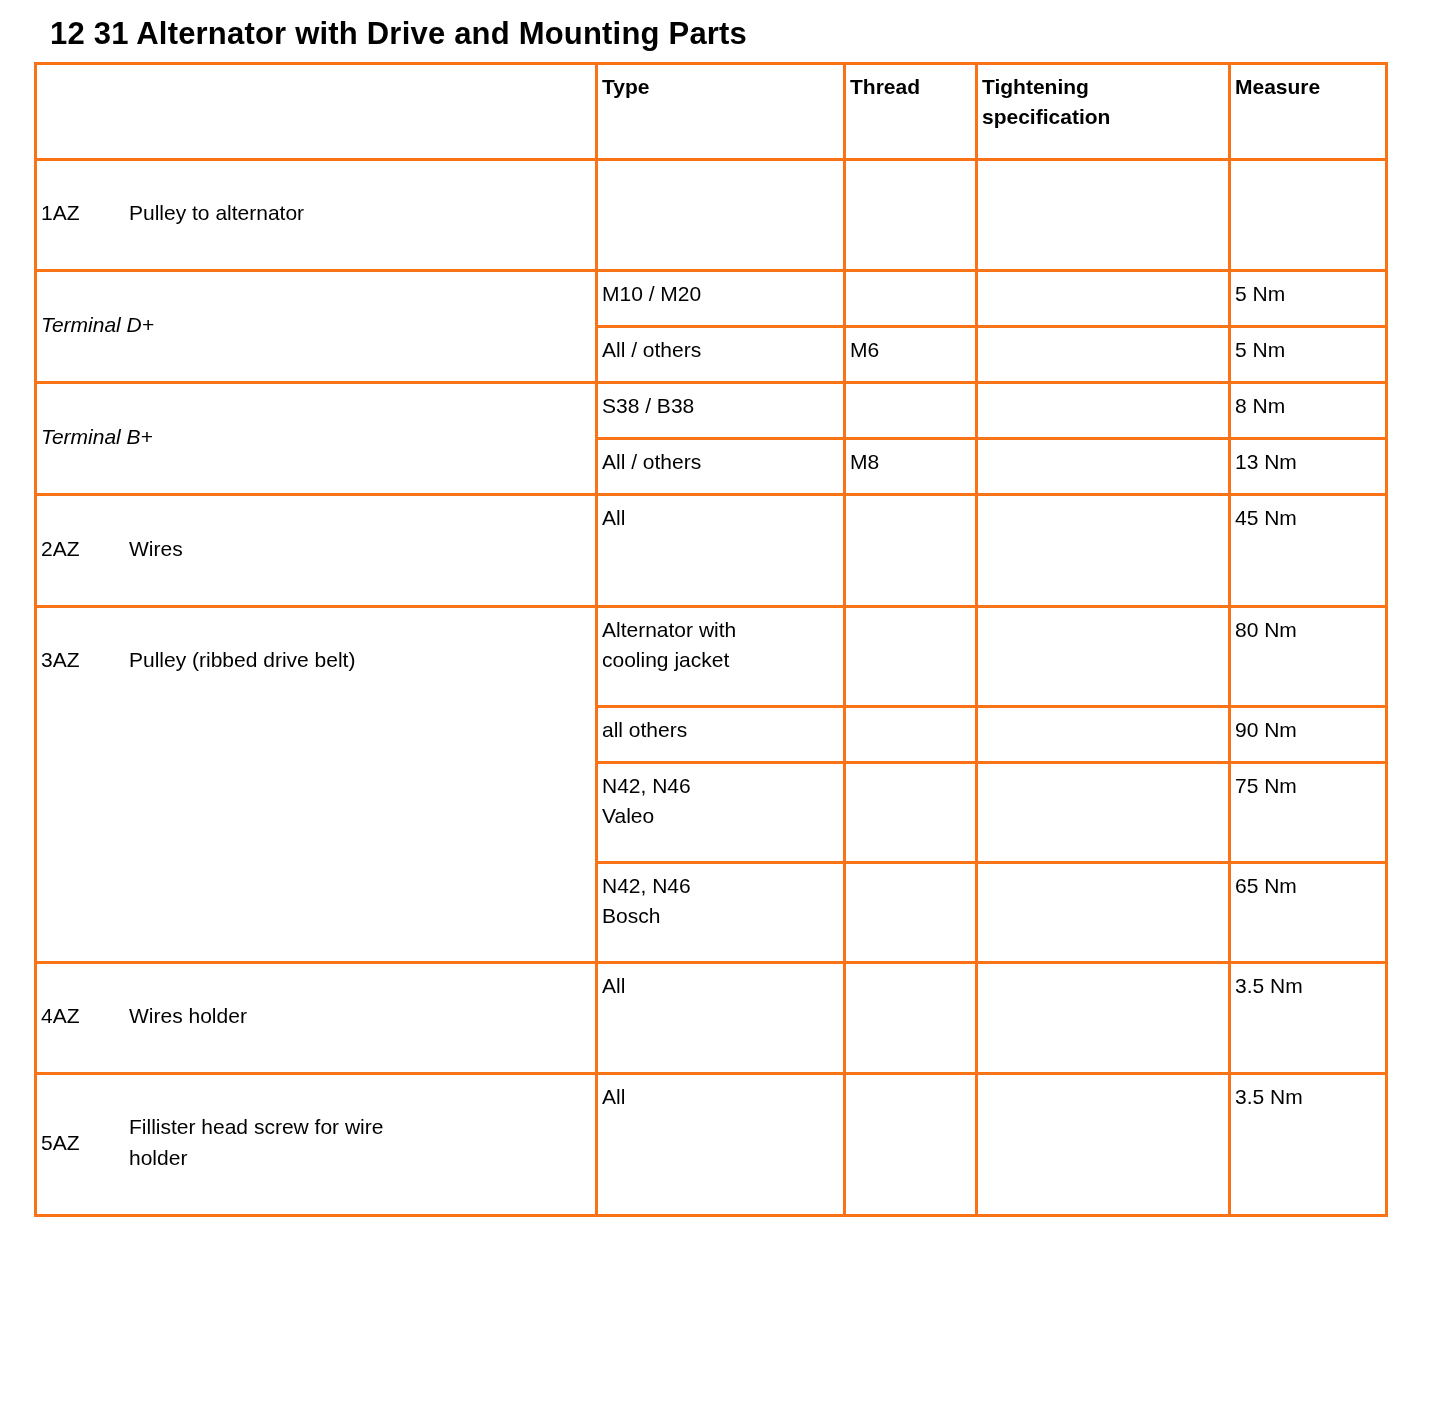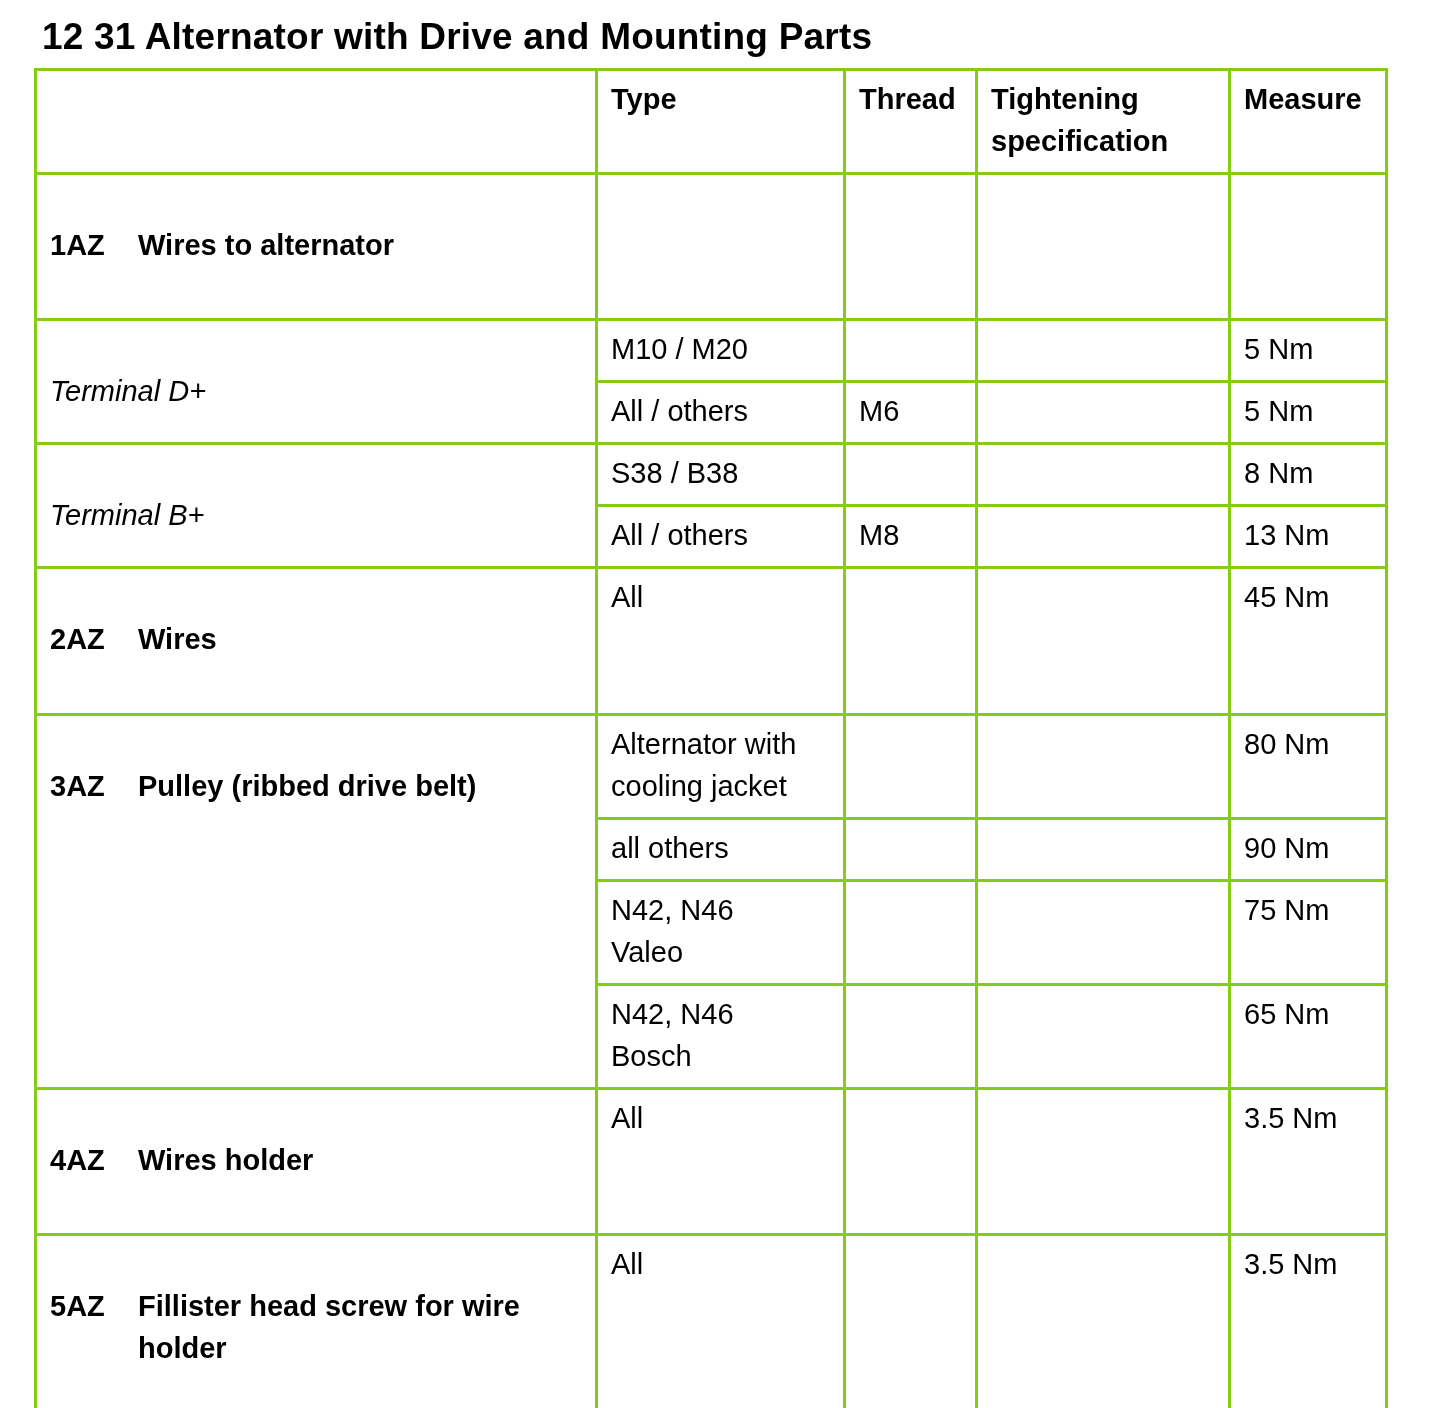--- a/index.html
+++ b/index.html
@@ -10,50 +10,50 @@
     font-family: "Liberation Sans", sans-serif;
   }
   .page {
     width: 1456px;
     min-height: 1408px;
     box-sizing: border-box;
     padding: 12px 0 0 34px;
     background: #ffffff;
   }
   .title {
-    font-size: 37px;
+    font-size: 31px;
     font-weight: bold;
-    margin: 4px 0 10px 8px;
+    margin: 4px 0 10px 16px;
     letter-spacing: 0.2px;
   }
   table.spec {
     border-collapse: collapse;
     table-layout: fixed;
     width: 1351px;
   }
   table.spec th, table.spec td {
-    border: 3px solid #84cc16;
+    border: 3px solid #f97316;
     vertical-align: top;
     text-align: left;
-    font-size: 29px;
+    font-size: 21px;
     line-height: 1.45;
-    padding: 7px 8px 10px 13px;
+    padding: 7px 8px 10px 4px;
     white-space: pre-line;
     overflow: hidden;
   }
   table.spec th {
     font-weight: bold;
   }
   col.c-item  { width: 561px; }
   col.c-type  { width: 248px; }
   col.c-thread{ width: 132px; }
   col.c-tight { width: 253px; }
   col.c-meas  { width: 157px; }
 
-  .cellflex { display: flex; align-items: flex-start; font-weight: bold; }
+  .cellflex { display: flex; align-items: center; }
   .code { flex: 0 0 88px; }
   .itext { flex: 1 1 auto; white-space: pre-line; }
   td.indent { padding-left: 38px; font-style: italic; }
 
   tr.hh  { height: 96px; }
   tr.h1  { height: 64px; }
   tr.h1s { height: 56px; }
   tr.h2  { height: 100px; }
 </style>
 </head>
@@ -79,21 +79,21 @@
       <th>Thread</th>
       <th>Tightening
 specification</th>
       <th>Measure</th>
     </tr>
 
     <tr class="h1">
       <td>
         <div class="cellflex">
           <span class="code">1AZ</span>
-          <span class="itext">Wires to alternator</span>
+          <span class="itext">Pulley to alternator</span>
         </div>
       </td>
       <td></td>
       <td></td>
       <td></td>
       <td></td>
     </tr>
 
     <tr class="h1s">
       <td class="indent" rowspan="2">

